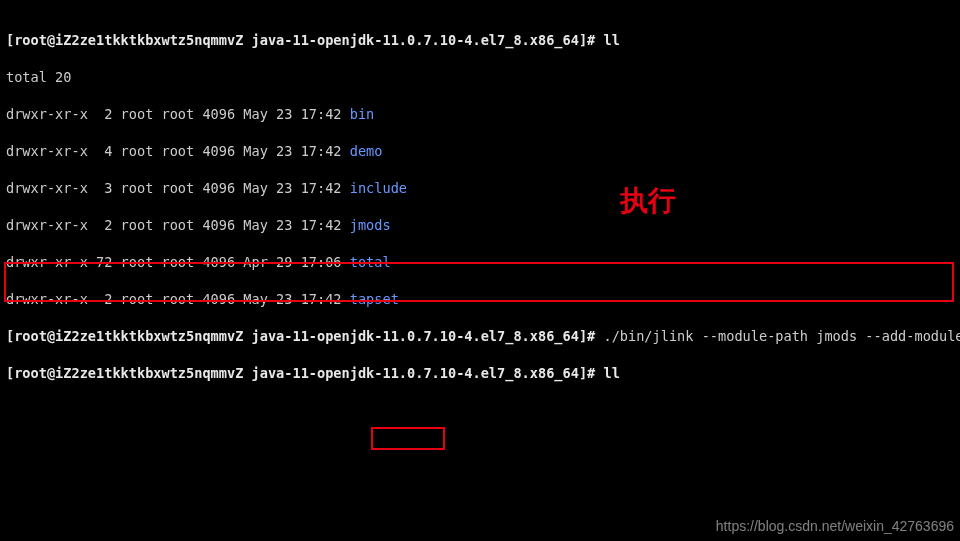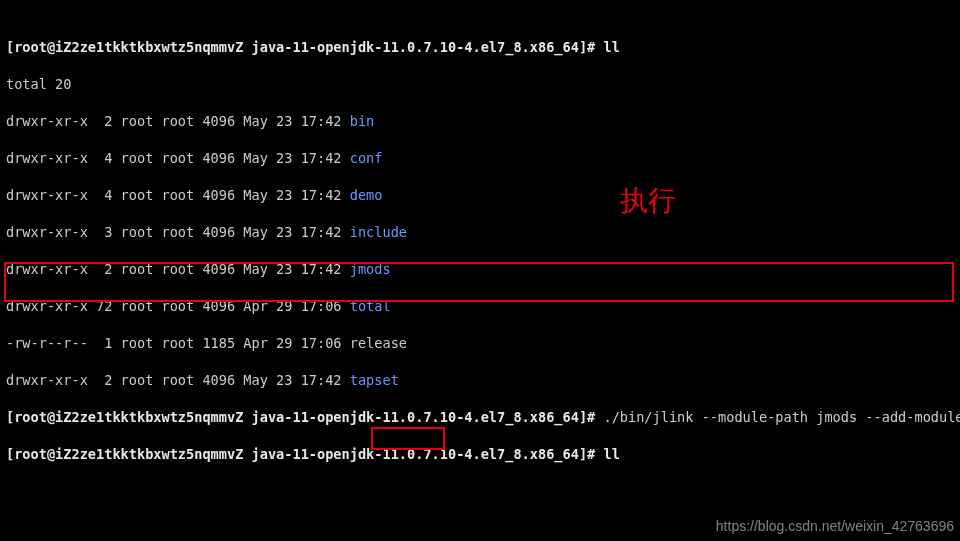--- a/index.html
+++ b/index.html
@@ -1,37 +1,35 @@
 <!DOCTYPE html>
 <html><head>
 <meta charset="utf-8">
 <style>
   html,body{margin:0;padding:0;background:#000;color:#ccc;font-family:"DejaVu Sans Mono","Courier New",monospace;font-size:13.6px;line-height:18.5px;}
-  .term{width:960px;height:541px;background:#000;padding:19px 6px;box-sizing:border-box;position:relative;overflow:hidden;white-space:pre;}
+  .term{width:960px;height:541px;background:#000;padding:12px 6px;box-sizing:border-box;position:relative;overflow:hidden;white-space:pre;}
   .white{color:#e8e8e8;font-weight:bold;}
   .dim{color:#cccccc;}
   .blue{color:#6699ff;font-weight:normal;}
   .box-red{position:absolute;border:2px solid #e60012;pointer-events:none;box-sizing:border-box;}
-  .label-red{position:absolute;color:#e60012;font-family:"Microsoft YaHei","SimHei",sans-serif;font-size:28px;font-weight:normal;}
+  .label-red{position:absolute;color:#e60012;font-family:"Microsoft YaHei","SimHei",sans-serif;font-size:28px;font-weight:bold;}
   .watermark{position:absolute;right:6px;bottom:6px;color:rgba(230,230,230,0.55);font-family:"Microsoft YaHei",sans-serif;font-size:14px;margin-top:7px;}
   .line{display:block;}
 </style>
 </head>
 <body>
 
 <div class="term">
 <span class="line"><span class="white">[root@iZ2ze1tkktkbxwtz5nqmmvZ java-11-openjdk-11.0.7.10-4.el7_8.x86_64]# ll</span></span>
 <span class="line"><span class="dim">total 20</span></span>
 <span class="line"><span class="dim">drwxr-xr-x  2 root root 4096 May 23 17:42 </span><span class="blue">bin</span></span>
-<span class="line"><span class="dim">drwxr-xr-x  4 root root 4096 May 23 17:42 </span><span class="blue">conf</span></span>
 <span class="line"><span class="dim">drwxr-xr-x  4 root root 4096 May 23 17:42 </span><span class="blue">demo</span></span>
 <span class="line"><span class="dim">drwxr-xr-x  3 root root 4096 May 23 17:42 </span><span class="blue">include</span></span>
 <span class="line"><span class="dim">drwxr-xr-x  2 root root 4096 May 23 17:42 </span><span class="blue">jmods</span></span>
 <span class="line"><span class="dim">drwxr-xr-x 72 root root 4096 Apr 29 17:06 </span><span class="blue">total</span></span>
-<span class="line"><span class="dim">-rw-r--r--  1 root root 1185 Apr 29 17:06 </span><span class="dim">release</span></span>
 <span class="line"><span class="dim">drwxr-xr-x  2 root root 4096 May 23 17:42 </span><span class="blue">tapset</span></span>
 <span class="line"><span class="white">[root@iZ2ze1tkktkbxwtz5nqmmvZ java-11-openjdk-11.0.7.10-4.el7_8.x86_64]# </span><span class="dim">./bin/jlink --module-path jmods --add-modules java.desktop --output jre</span></span>
 <span class="line"><span class="white">[root@iZ2ze1tkktkbxwtz5nqmmvZ java-11-openjdk-11.0.7.10-4.el7_8.x86_64]# ll</span></span>
 <span class="line"></span>
 
 
 
 
 
 

